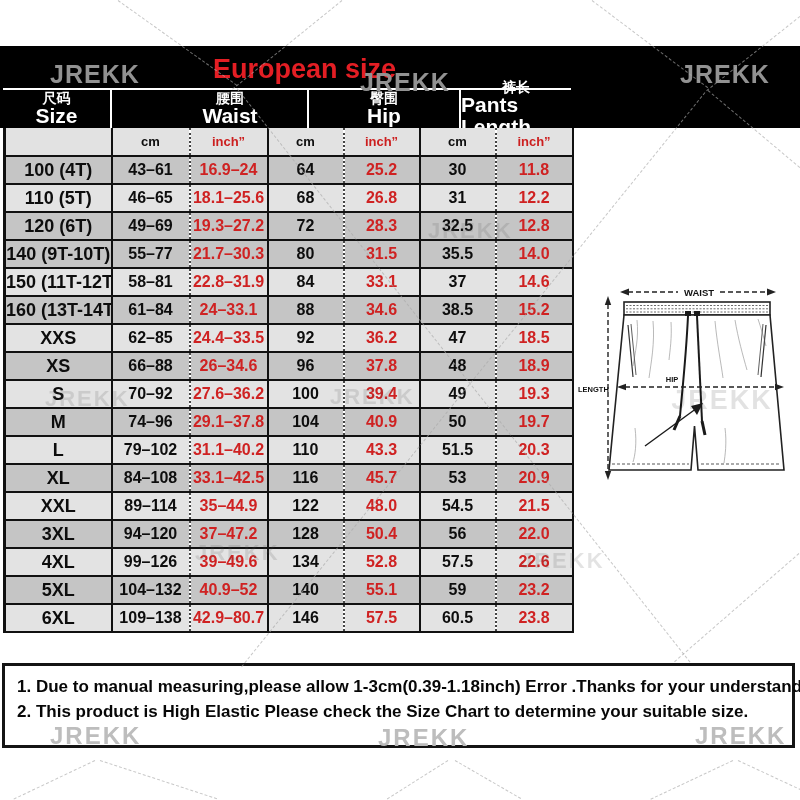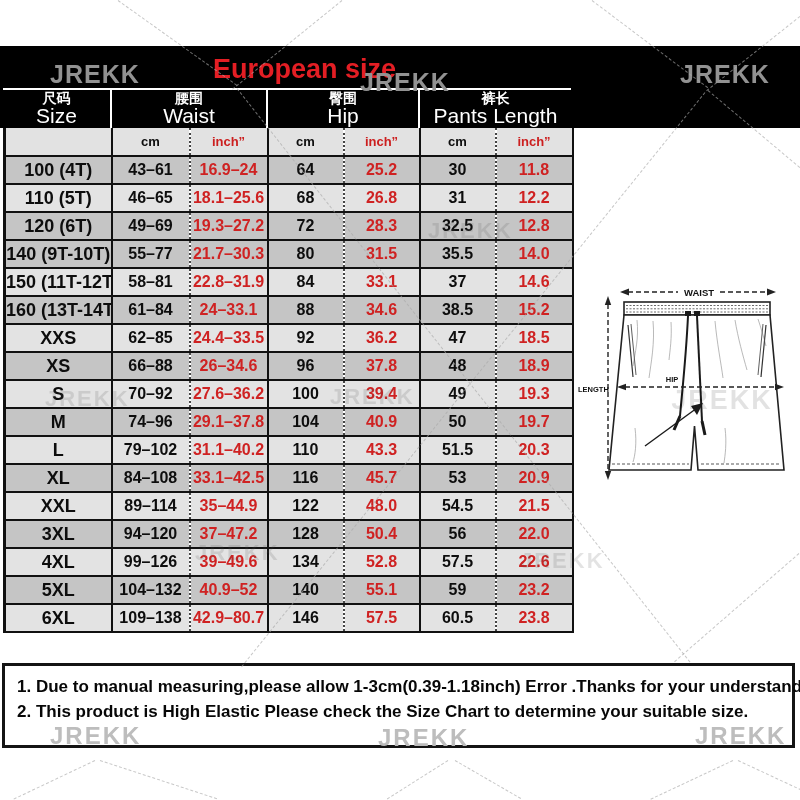--- a/index.html
+++ b/index.html
@@ -12,23 +12,23 @@
   
   .wm-faint{position:absolute;font-weight:bold;font-size:22px;letter-spacing:2px;color:rgba(80,80,80,0.16);z-index:25;pointer-events:none;}
   .wm-band{position:absolute;font-weight:bold;font-size:25px;letter-spacing:1px;color:#929292;z-index:6;}
   .wm-bottom{position:absolute;font-weight:bold;font-size:24px;letter-spacing:2px;color:#bdbdbd;z-index:25;}
   
   .band{position:absolute;left:0;top:46px;width:800px;height:82px;background:#000;z-index:2;}
   .band-title{position:absolute;left:213px;top:8px;width:150px;font-size:27px;font-weight:bold;color:#e31e24;white-space:nowrap;}
   .head-groups{position:absolute;left:3px;bottom:0;width:568px;height:38px;border-top:2px solid #fff;display:flex;}
   .hgroup{display:flex;flex-direction:column;align-items:center;justify-content:center;color:#fff;line-height:1.05;}
   .hgroup + .hgroup{border-left:2px solid #fff;}
-  .hg-size{width:107px;} .hg-waist{width:154px;} .hg-hip{width:150px;} .hg-len{flex:1;}
+  .hg-size{width:107px;} .hg-waist{width:154px;padding-left:41px;} .hg-hip{width:150px;} .hg-len{flex:1;}
   .hg-cn{font-size:14px;font-weight:bold;text-align:center;}
-  .hg-en{font-size:21px;font-weight:normal;text-align:center;}
+  .hg-en{font-size:21px;font-weight:bold;}
   
   table.size-table{
     position:absolute;left:3px;top:128px;width:570px;table-layout:fixed;
     border-collapse:collapse;border-left:3px solid #111;border-right:2px solid #111;z-index:2;
   }
   table.size-table th, table.size-table td{
     padding:0;text-align:center;vertical-align:middle;border-bottom:2px solid #111;
     overflow:hidden;white-space:nowrap;
   }
   thead tr{height:28px;}

